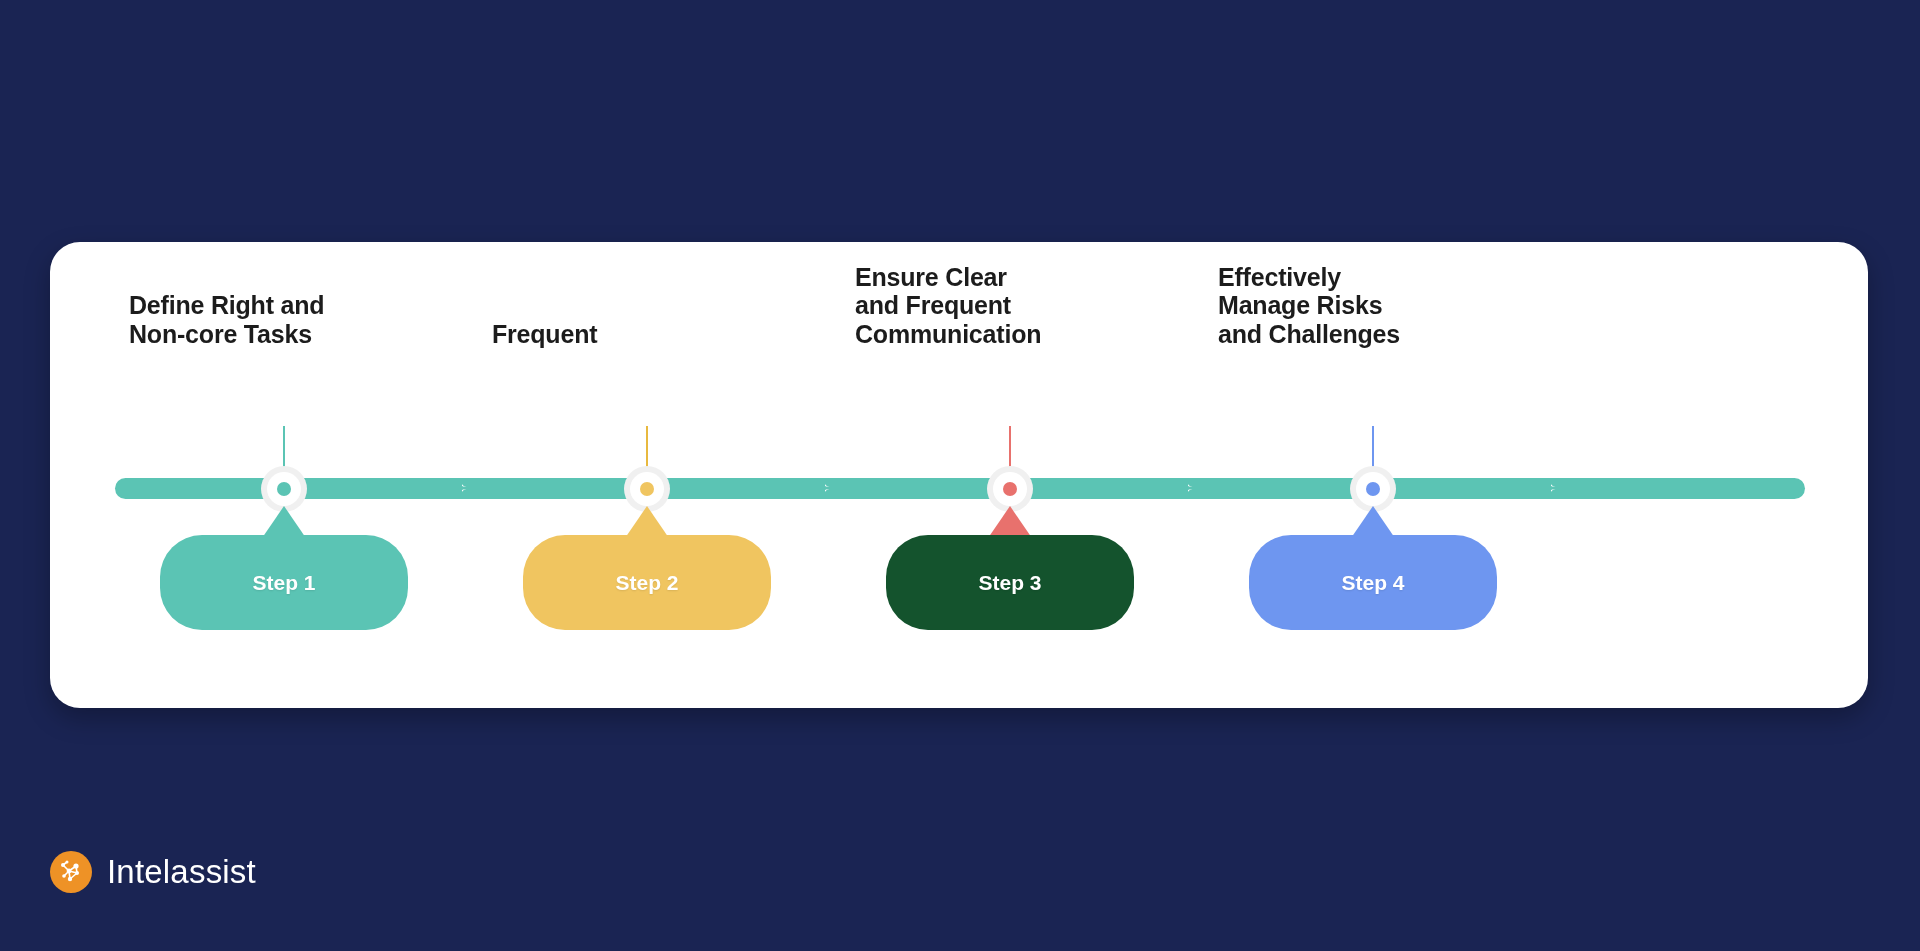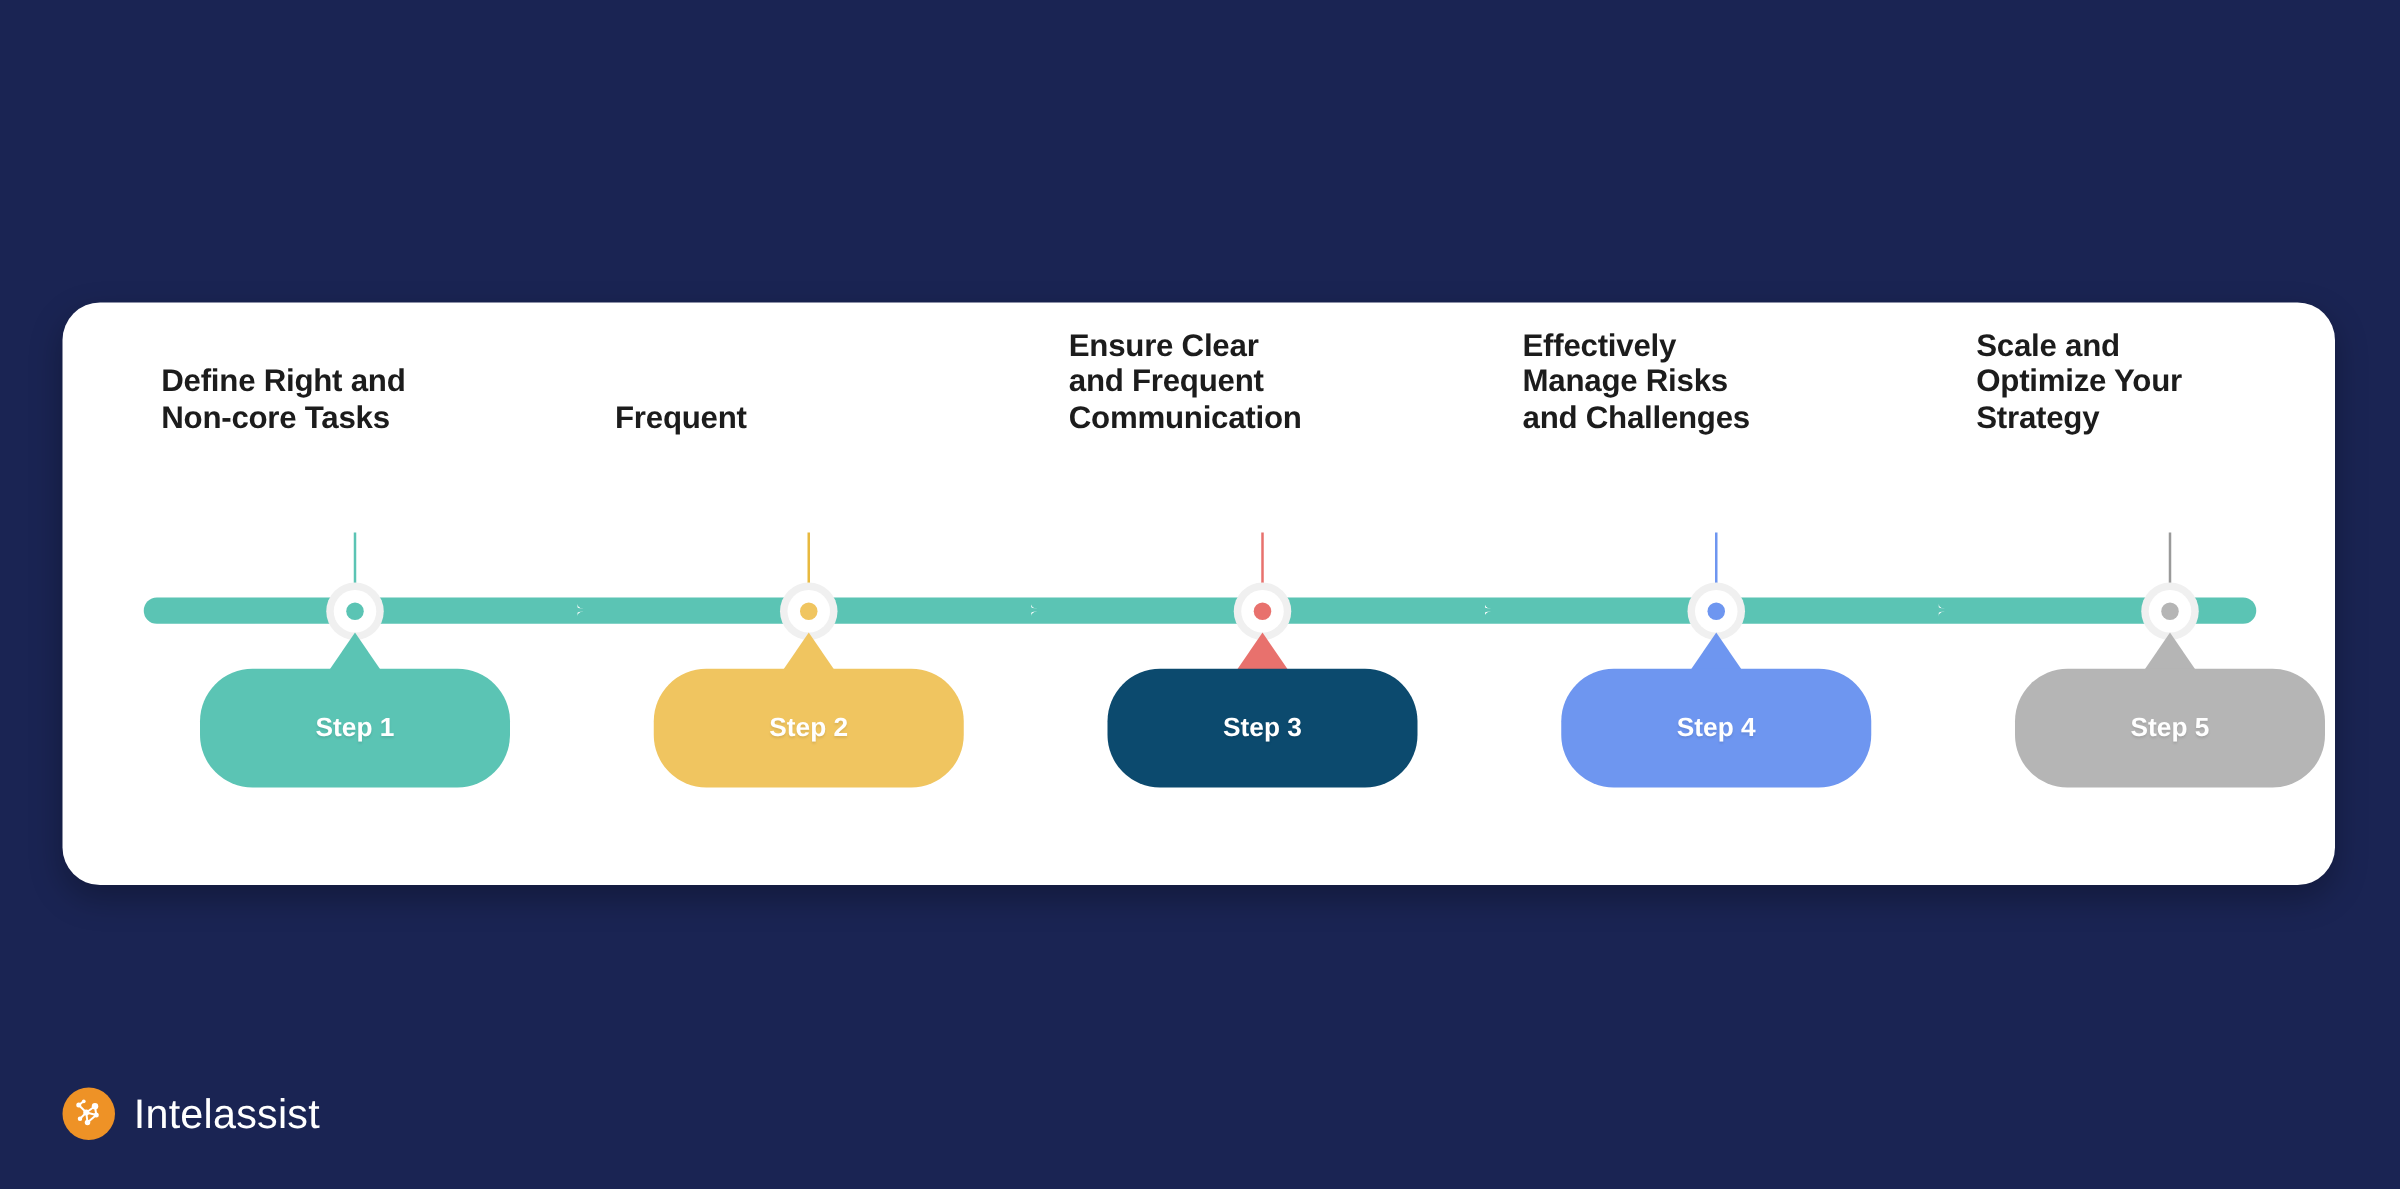--- a/index.html
+++ b/index.html
@@ -148,21 +148,20 @@
   }
 
   
   #logo {
     position:absolute;
     left:50px;
     top:851px;
     display:flex;
     align-items:center;
     gap:15px;
-    margin-top:19px;
   }
   #logo-mark {
     width:42px;
     height:42px;
     border-radius:50%;
     background:#EE9226;
     display:flex;
     align-items:center;
     justify-content:center;
     flex:none;
@@ -220,54 +219,39 @@
       <div>and Frequent</div>
       <div>Communication</div>
     </div>
     <div class="step-stem" style="background:#E8716D;"></div>
     <div class="step-marker">
       <div class="step-marker-inner">
         <div class="step-marker-dot" style="background:#E8716D;"></div>
       </div>
     </div>
     <div class="step-pointer" style="border-bottom-color:#E8716D;"></div>
-    <div class="step-pill" style="background:#0c4a6e;">Step 3</div>
+    <div class="step-pill" style="background:#14532d;">Step 3</div>
   </div>
 
   <div class="step" style="left:1168px;">
     <div class="step-title">
       <div>Effectively</div>
       <div>Manage Risks</div>
       <div>and Challenges</div>
     </div>
     <div class="step-stem" style="background:#6E96F0;"></div>
     <div class="step-marker">
       <div class="step-marker-inner">
         <div class="step-marker-dot" style="background:#6E96F0;"></div>
       </div>
     </div>
     <div class="step-pointer" style="border-bottom-color:#6E96F0;"></div>
     <div class="step-pill" style="background:#6E96F0;">Step 4</div>
   </div>
 
-  <div class="step" style="left:1531px;">
-    <div class="step-title">
-      <div>Scale and</div>
-      <div>Optimize Your</div>
-      <div>Strategy</div>
-    </div>
-    <div class="step-stem" style="background:#9A9A9A;"></div>
-    <div class="step-marker">
-      <div class="step-marker-inner">
-        <div class="step-marker-dot" style="background:#B5B5B5;"></div>
-      </div>
-    </div>
-    <div class="step-pointer" style="border-bottom-color:#B5B5B5;"></div>
-    <div class="step-pill" style="background:#B5B5B5;">Step 5</div>
-  </div>
 
 </div>
 
 <div id="logo">
   <div id="logo-mark">
     <svg width="30" height="30" viewBox="0 0 30 30" aria-hidden="true">
       <g stroke="#FFFFFF" stroke-width="1.6" stroke-linecap="round">
         <line x1="13" y1="14" x2="7" y2="8"></line>
         <line x1="13" y1="14" x2="8" y2="19"></line>
         <line x1="13" y1="14" x2="20" y2="9"></line>

